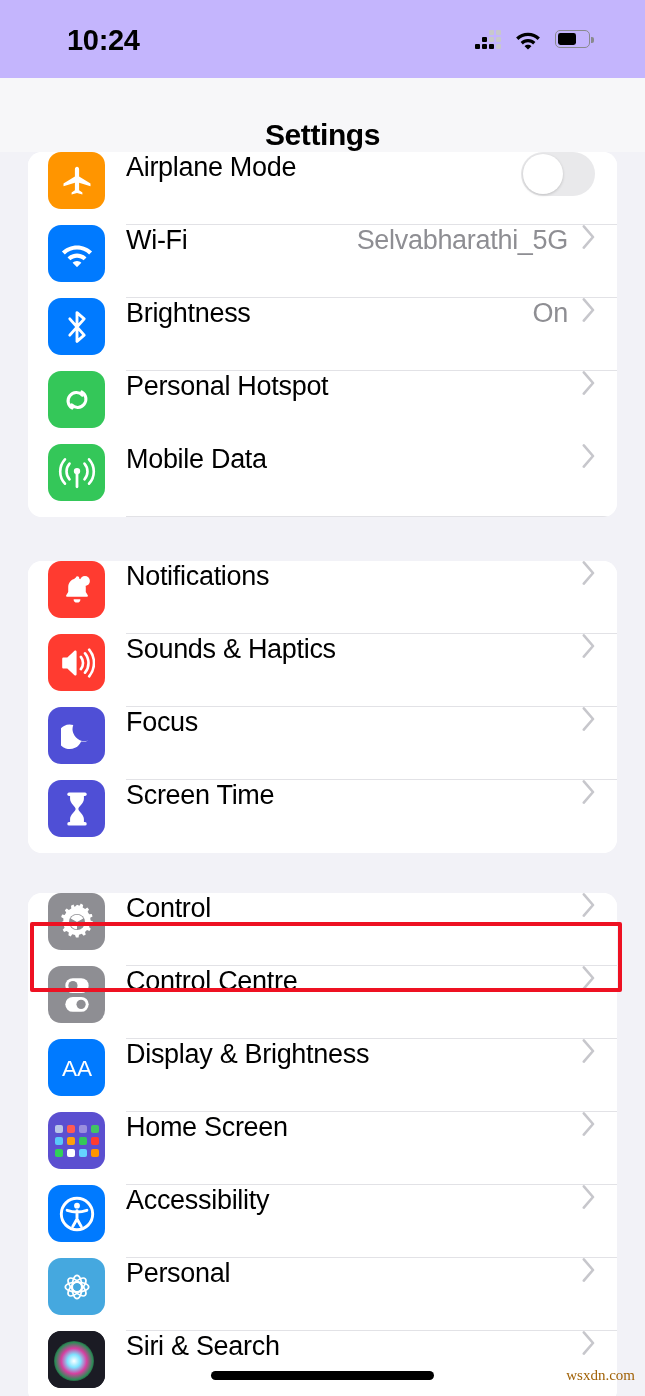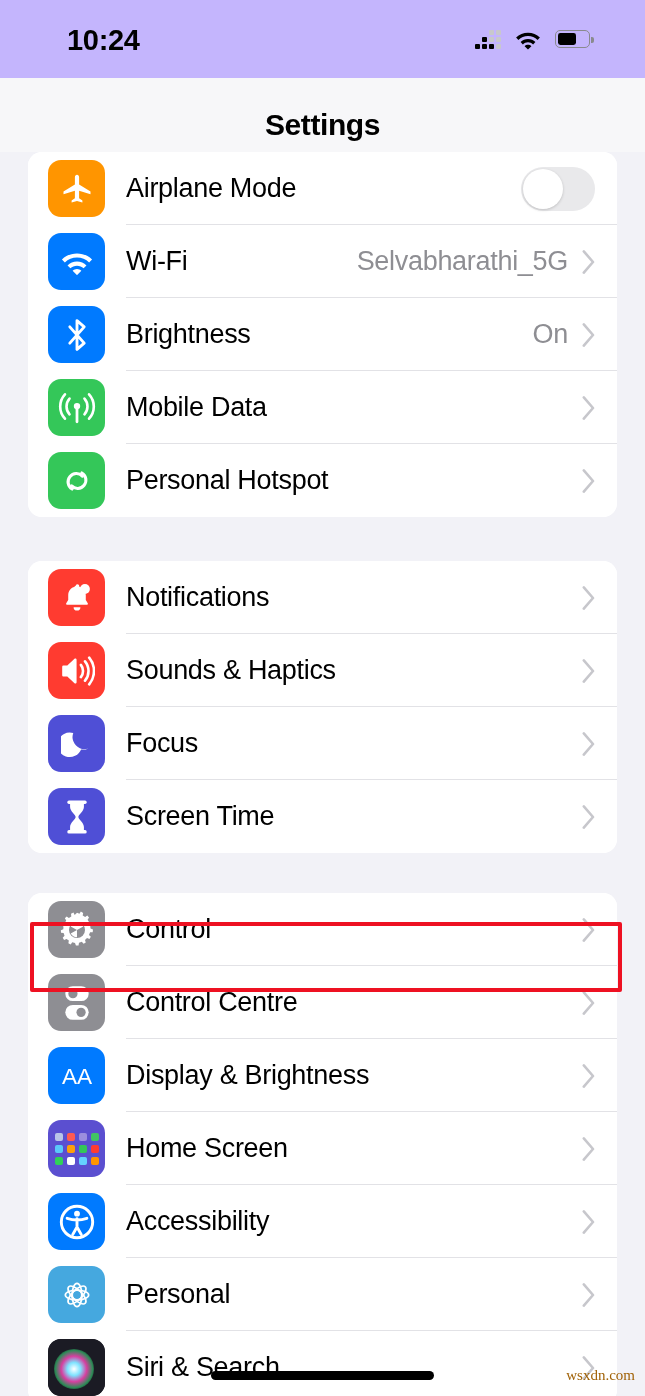--- a/index.html
+++ b/index.html
@@ -50,40 +50,40 @@
   .batt::after {
     content:''; position: absolute; right: -5px; top: 5.5px;
     width: 2.6px; height: 6px; background: #8a8a8e; border-radius: 0 2px 2px 0;
   }
   .batt-fill { height: 100%; background: #000; border-radius: 2.4px; }
 
   
   .navbar {
     height: 74px;
     background: #f7f7f9;
-    display: flex; align-items: center; justify-content: center;
+    display: flex; align-items: flex-end; justify-content: center;
     padding-top: 20px;
   }
   .nav-title {
     font-size: 30px; font-weight: 700; color: #000; letter-spacing: -0.4px;
   }
 
   
   .content { padding: 0 28px; }
   .group {
     background: #fff;
     border-radius: 14px;
     overflow: hidden;
   }
   .gap { height: 44px; }
   .gap.small { height: 40px; }
 
   .row {
     position: relative;
-    display: flex; align-items: center;
+    display: flex; align-items: flex-start;
     height: 73px;
     padding-left: 20px; padding-right: 22px;
     background: #fff;
   }
   .row .sep {
     position: absolute; left: 98px; right: 0; bottom: 0;
     height: 1px; background: #e2e2e6;
   }
 
   .icon {
@@ -251,54 +251,54 @@
         <div class="spacer"></div>
         <div class="value">On</div>
         <span class="chev">
           <svg width="13" height="24" viewBox="0 0 13 24">
               <path d="M1.8 1.4L11 12l-9.2 10.6" stroke="#c7c7cc" stroke-width="2.6" fill="none" stroke-linecap="round" stroke-linejoin="round"></path>
             </svg>
         </span>
         <div class="sep"></div>
       </div>
 
+      <div class="row last">
+        <div class="icon" style="background:#34C759">
+          <svg width="36" height="36" viewBox="0 0 26 26" fill="none" stroke="#fff" stroke-width="2.2" stroke-linecap="round">
+            <path d="M16.5 7.2a6 6 0 11-7.4 9.3"></path>
+            <path d="M9.5 18.8a6 6 0 117.4-9.3"></path>
+          </svg>
+        </div>
+        <div class="label">Personal Hotspot</div>
+        <div class="spacer"></div>
+        <span class="chev">
+          <svg width="13" height="24" viewBox="0 0 13 24">
+              <path d="M1.8 1.4L11 12l-9.2 10.6" stroke="#c7c7cc" stroke-width="2.6" fill="none" stroke-linecap="round" stroke-linejoin="round"></path>
+            </svg>
+        </span>
+
+      </div>
+
       <div class="row">
         <div class="icon" style="background:#34C759">
           <svg width="38" height="36" viewBox="0 0 26 26" fill="none" stroke="#fff" stroke-width="1.9" stroke-linecap="round">
             <path d="M7.6 6.2a8.6 8.6 0 000 11.4M18.4 6.2a8.6 8.6 0 010 11.4"></path>
             <path d="M4.3 3.1a13 13 0 000 17.6M21.7 3.1a13 13 0 010 17.6"></path>
             <circle cx="13" cy="11.6" r="2.3" fill="#fff" stroke="none"></circle>
             <path d="M13 13.9V23" stroke-width="2"></path>
           </svg>
         </div>
         <div class="label">Mobile Data</div>
         <div class="spacer"></div>
         <span class="chev">
           <svg width="13" height="24" viewBox="0 0 13 24">
               <path d="M1.8 1.4L11 12l-9.2 10.6" stroke="#c7c7cc" stroke-width="2.6" fill="none" stroke-linecap="round" stroke-linejoin="round"></path>
             </svg>
         </span>
         <div class="sep"></div>
-      </div>
-
-      <div class="row last">
-        <div class="icon" style="background:#34C759">
-          <svg width="36" height="36" viewBox="0 0 26 26" fill="none" stroke="#fff" stroke-width="2.2" stroke-linecap="round">
-            <path d="M16.5 7.2a6 6 0 11-7.4 9.3"></path>
-            <path d="M9.5 18.8a6 6 0 117.4-9.3"></path>
-          </svg>
-        </div>
-        <div class="label">Personal Hotspot</div>
-        <div class="spacer"></div>
-        <span class="chev">
-          <svg width="13" height="24" viewBox="0 0 13 24">
-              <path d="M1.8 1.4L11 12l-9.2 10.6" stroke="#c7c7cc" stroke-width="2.6" fill="none" stroke-linecap="round" stroke-linejoin="round"></path>
-            </svg>
-        </span>
-
       </div>
     </div>
 
     <div class="gap"></div>
 
     <div class="group">
 
       <div class="row">
         <div class="icon" style="background:#FF3B30">
           <svg width="34" height="34" viewBox="0 0 24 24" fill="#fff">

